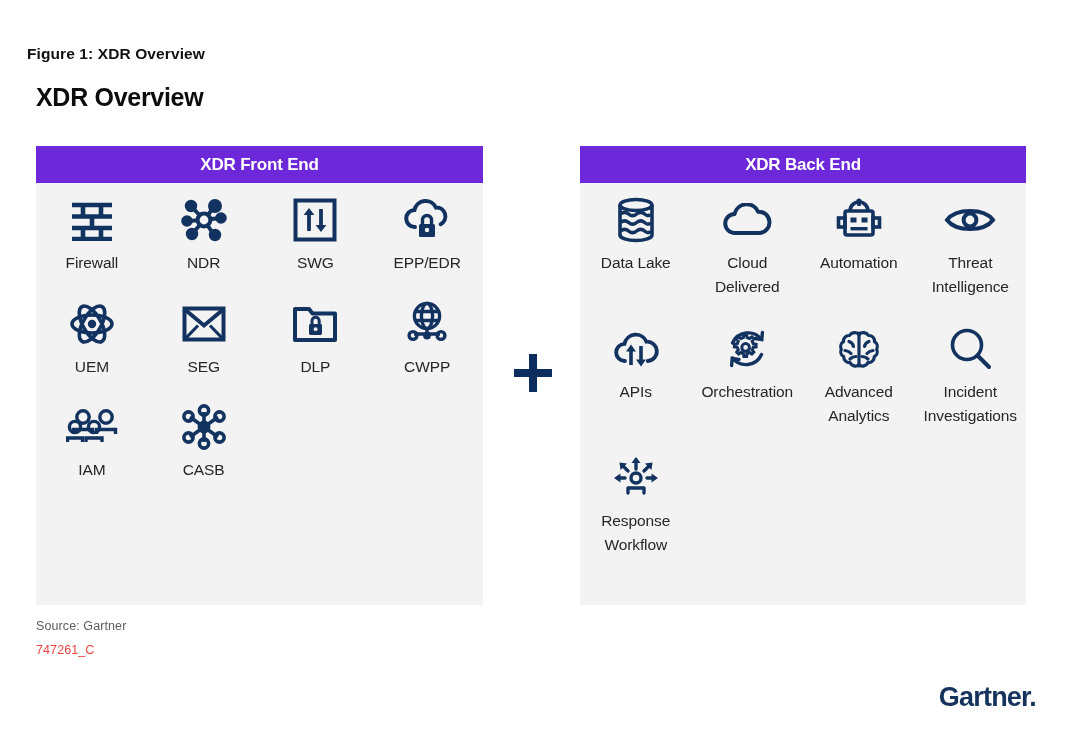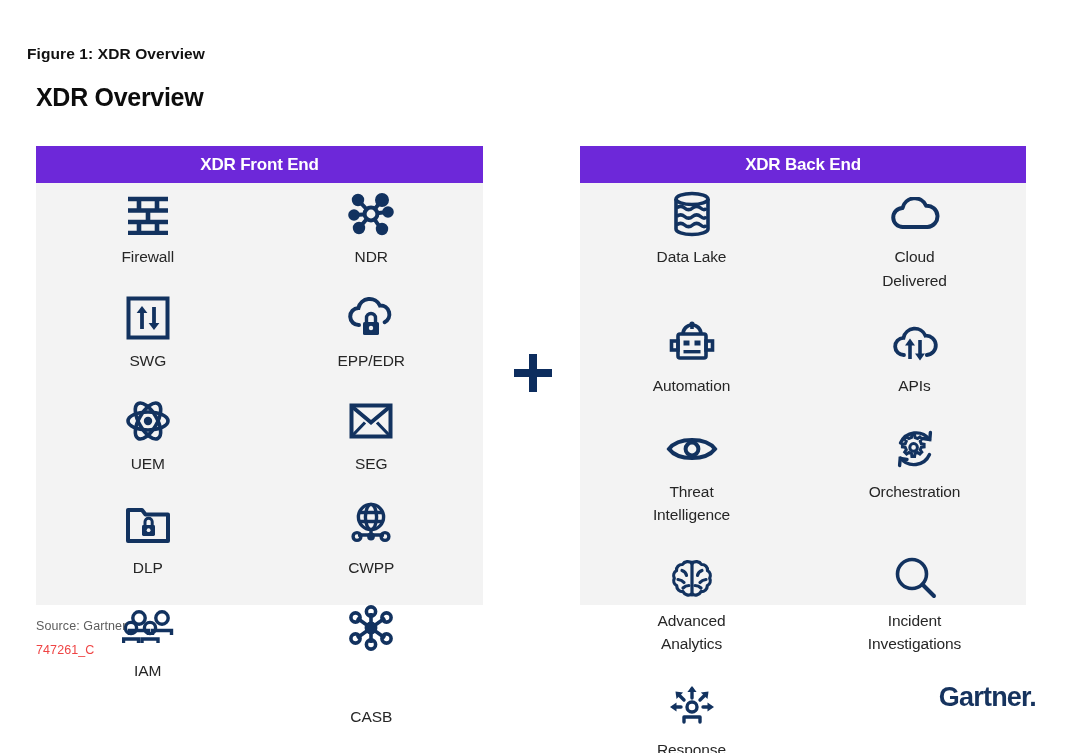--- a/index.html
+++ b/index.html
@@ -60,22 +60,22 @@
   }
 
   .panel-body {
     position: relative;
     height: 422px;
   }
 
   
   .grid {
     display: grid;
-    grid-template-columns: repeat(2, 1fr);
-    padding-top: 8px;
+    grid-template-columns: repeat(4, 1fr);
+    padding-top: 14px;
   }
   .cell {
     display: flex;
     flex-direction: column;
     align-items: center;
     justify-content: flex-start;
   }
   .cell .glyph {
     height: 46px;
     display: flex;
@@ -90,21 +90,20 @@
     color: #262626;
     letter-spacing: -0.1px;
     max-width: 140px;
   }
 
   
   #grid-front-end { row-gap: 26px; }
   
   #grid-front-end .cell.span-center {
     grid-column: 2 / 3;
-    gap: 46px;
   }
 
   #grid-back-end { row-gap: 28px; }
 
   
   #plus-sign {
     position: absolute;
     left: 509px;
     top: 349px;
     width: 48px;
@@ -355,41 +354,41 @@
             <rect x="14.5" y="19.5" width="6" height="5" fill="#12325f"></rect>
             <rect x="25.5" y="19.5" width="6" height="5" fill="#12325f"></rect>
             <rect x="14.5" y="29" width="17" height="3.4" fill="#12325f"></rect>
           </svg>
         </span>
         <span class="caption">Automation</span>
       </div>
 
       <div class="cell">
         <span class="glyph">
+          <svg width="52" height="30" viewBox="0 0 52 30">
+            <path d="M3 15 C12 3, 40 3, 49 15 C40 27, 12 27, 3 15 Z" fill="none" stroke="#12325f" stroke-width="4"></path>
+            <circle cx="26" cy="15" r="6.4" fill="none" stroke="#12325f" stroke-width="4"></circle>
+          </svg>
+        </span>
+        <span class="caption">Threat<br>Intelligence</span>
+      </div>
+
+      <div class="cell">
+        <span class="glyph">
           <svg width="48" height="40" viewBox="0 0 48 40">
             <path d="M13 32 a8.6 8.6 0 0 1 -0.5 -17.2 a11.6 11.6 0 0 1 22 -2.1 a8.8 8.8 0 0 1 1.3 19.3" fill="none" stroke="#12325f" stroke-width="3.8" stroke-linecap="round"></path>
             <g stroke="#12325f" stroke-width="3.6" fill="#12325f">
               <path d="M19 36 V20"></path>
                 <path d="M19 15.5 l5 7 h-10 z" stroke="none"></path>
               <path d="M29 17 V33"></path>
                 <path d="M29 37.5 l5 -7 h-10 z" stroke="none"></path>
             </g>
           </svg>
         </span>
         <span class="caption">APIs</span>
-      </div>
-
-      <div class="cell">
-        <span class="glyph">
-          <svg width="52" height="30" viewBox="0 0 52 30">
-            <path d="M3 15 C12 3, 40 3, 49 15 C40 27, 12 27, 3 15 Z" fill="none" stroke="#12325f" stroke-width="4"></path>
-            <circle cx="26" cy="15" r="6.4" fill="none" stroke="#12325f" stroke-width="4"></circle>
-          </svg>
-        </span>
-        <span class="caption">Threat<br>Intelligence</span>
       </div>
 
       <div class="cell">
         <span class="glyph">
           <svg width="46" height="46" viewBox="0 0 46 46">
             <g fill="none" stroke="#12325f" stroke-width="3.4" stroke-linecap="round">
               <path d="M37.5 13.5 a17 17 0 0 0 -29 3.5"></path>
               <path d="M8.5 32 a17 17 0 0 0 29 -3.5"></path>
               <path d="M31 12.5 l6.8 1 l0.6 -7"></path>
               <path d="M15 33.5 l-6.8 -1 l-0.6 7"></path>

